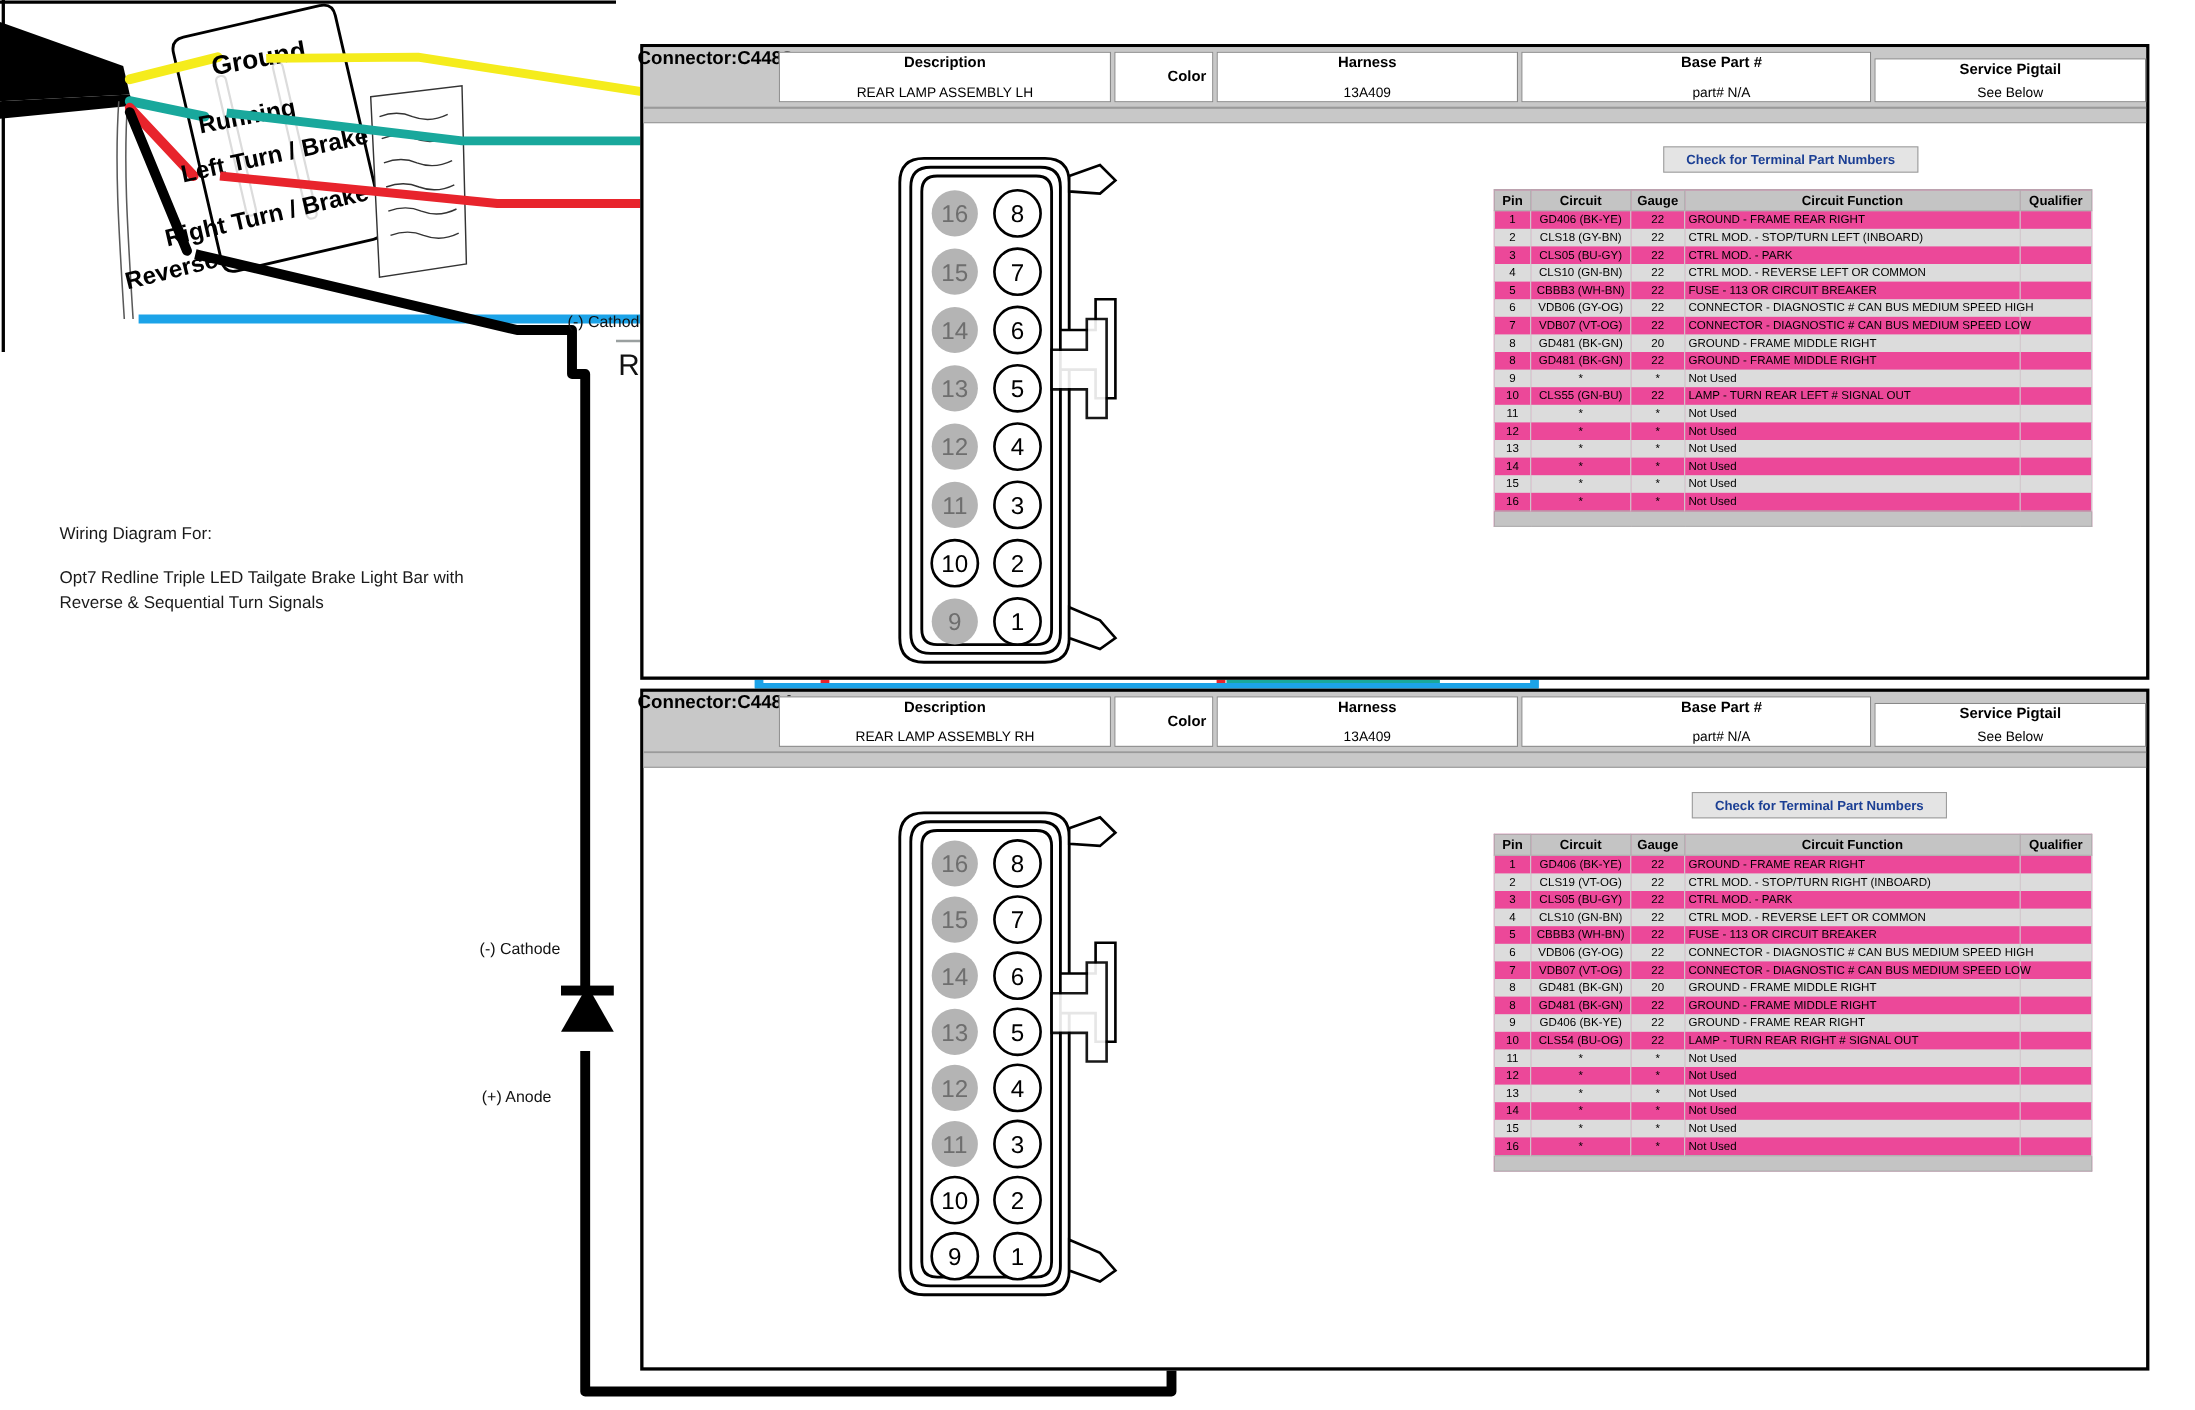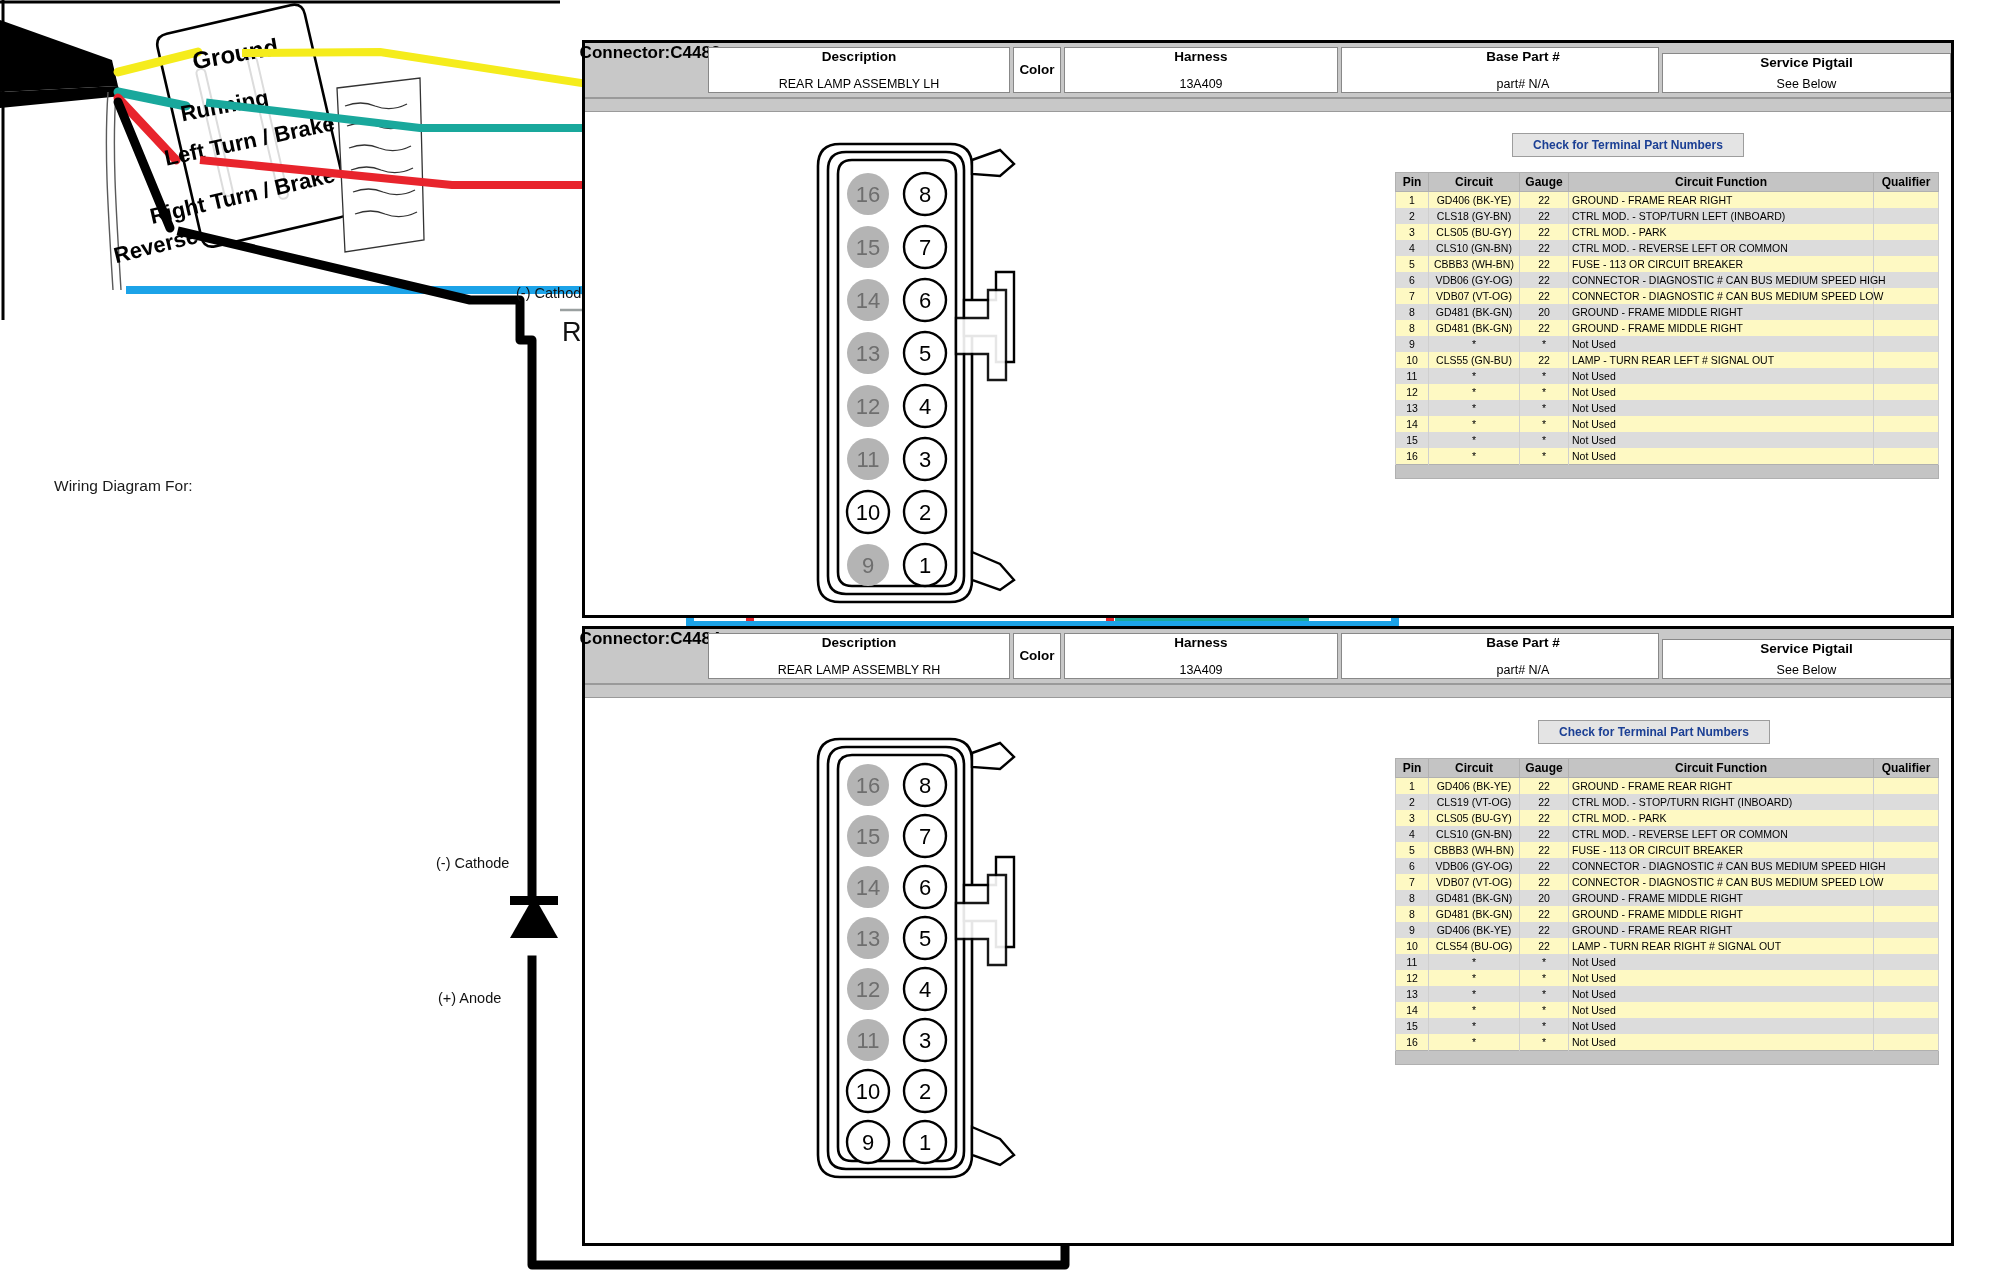--- a/index.html
+++ b/index.html
@@ -13,34 +13,34 @@
   .panel-hdr{display:flex;align-items:stretch;background:#c8c8c8;height:56px;box-sizing:border-box;
              border-bottom:2px solid #9a9a9a;}
   .hdr-conn{width:110px;display:flex;flex-direction:row;justify-content:center;
             padding-left:10px;font-weight:bold;font-size:17px;color:#000;line-height:1.12;}
   .hdr-cell{background:#fff;border:1px solid #888;margin:4px 0 4px 3px;
             display:flex;flex-direction:column;align-items:center;justify-content:space-between;
             font-size:13px;color:#000;line-height:1.3;}
   .hdr-cell .t{font-weight:bold;font-size:13.5px;}
   .hdr-cell .v{font-size:12.5px;}
   .hdr-desc{flex:0 0 300px;}
-  .hdr-color{flex:0 0 46px;font-weight:bold;font-size:14px;justify-content:center;}
+  .hdr-color{flex:0 0 46px;font-weight:bold;font-size:14px;justify-content:center;padding-left:42px;}
   .hdr-harness{flex:0 0 272px;}
   .hdr-base{flex:0 0 270px;padding-left:46px;}
   .hdr-pig{flex:1;margin-top:10px;}
   .panel-sub{height:12px;background:#c8c8c8;border-bottom:1px solid #9a9a9a;}
 
   
   .term-btn{position:absolute;background:#e4e4e4;border:1px solid #9d9d9d;
             color:#1b3f94;font-weight:bold;font-size:12px;padding:4px 20px;white-space:nowrap;
             font-family:"Liberation Sans", sans-serif;}
 
   
   table.pins{position:absolute;border-collapse:collapse;font-size:10.5px;color:#000;
-             background:#fef9c3;table-layout:fixed;margin-left:37px;}
+             background:#ec4899;table-layout:fixed;}
   table.pins th{background:#c4c4c4;font-weight:bold;font-size:12px;padding:2px 2px;
                 border:1px solid #b0b0b0;text-align:center;}
   table.pins td{padding:1px 3px;border-left:1px solid #cfcfcf;border-right:1px solid #cfcfcf;
                 white-space:nowrap;height:14px;}
   table.pins tr.alt td{background:#dcdcdc;}
   .c-pin{width:28px;text-align:center;}
   .c-cir{width:86px;text-align:center;}
   .c-gau{width:44px;text-align:center;}
   .c-fun{width:300px;text-align:left;}
   .c-qua{width:60px;}
@@ -157,20 +157,21 @@
 <div class="pol" style="left:436px;top:855px;">(-) Cathode</div>
 <div class="pol" style="left:438px;top:990px;">(+) Anode</div>
 <div class="diode-name" style="left:632px;top:898px;line-height:1.15;">
   <div>RL207</div>
   <div>Diode</div>
 </div>
 
 <div class="note" style="left:54px;top:475px;width:420px;">
   <div>Wiring Diagram For:</div>
   <div style="height:18px;"></div>
+  <div>Opt7 Redline Triple LED Tailgate Brake Light Bar with Reverse &amp; Sequential Turn Signals</div>
   <div style="height:18px;"></div>
 </div>
 
 <div class="panel" style="left:582px;top:40px;width:1372px;height:578px;">
   <div class="panel-hdr">
     <div class="hdr-conn">
       <span>Connector:</span>
       <span>C4483</span>
     </div>
     <div class="hdr-cell hdr-desc">

